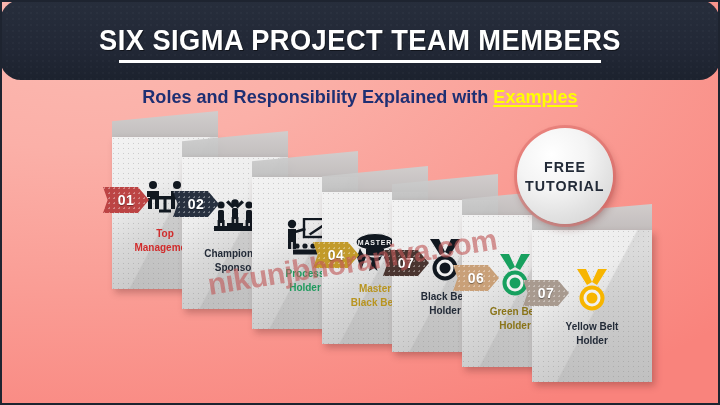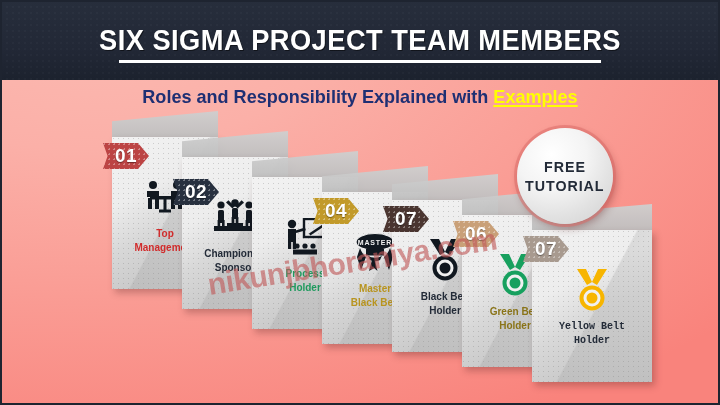--- a/index.html
+++ b/index.html
@@ -26,20 +26,21 @@
     z-index:60;
   }
 
   
   #header {
     position:absolute; left:0; top:0; width:720px; height:80px;
     background:
       radial-gradient(circle at 1px 1px, rgba(255,255,255,.05) 0.6px, transparent 0.8px) 0 0/6px 6px,
       linear-gradient(180deg,#272e3c 0%, #222836 60%, #1c222e 100%);
     z-index:20;
+    border-radius:21px;
   }
   #header-title {
     position:absolute; left:0; top:24px; width:720px;
     text-align:center;
     color:#ffffff;
     font-size:29px;
     font-weight:bold;
     letter-spacing:0.5px;
     font-family:"Liberation Sans Narrow","Liberation Sans",sans-serif;
     transform:scaleX(0.94);
@@ -97,25 +98,26 @@
     pointer-events:none;
   }
 
   .badge {
     position:absolute;
     left:-9px;
     width:46px; height:26px;
     clip-path:polygon(0 0, 76% 0, 100% 50%, 76% 100%, 0 100%, 10% 50%);
     display:flex; align-items:center; justify-content:center;
     color:#ffffff;
-    font-size:19px; font-weight:bold;
+    font-size:14px; font-weight:bold;
     font-family:"Liberation Sans Narrow","Liberation Sans",sans-serif;
     letter-spacing:.5px;
     z-index:6;
     text-shadow:0 1px 1px rgba(0,0,0,.4);
+    margin-top:44px;
   }
   .badge .dots {
     position:absolute; inset:0;
     background:radial-gradient(circle at 1.2px 1.2px, rgba(255,255,255,.35) 0.8px, transparent 1px) 0 0/5px 5px;
     pointer-events:none;
   }
   .badge .num { position:relative; z-index:2; }
 
   .icon-box {
     position:absolute; left:0; width:100%;
@@ -210,21 +212,21 @@
           </svg>
         </div>
         <div class="card-label" style="top: 116px; color: rgb(209, 44, 44);">
           <div>Top</div>
           <div>Management</div>
         </div>
       </div>
       <div class="card-wrap" style="left: 182px; top: 131px; width: 106px; height: 178px; z-index: 11;">
         <div class="flap" style="height: 30px;"></div>
         <div class="card" style="top: 26px; height: 152px;"></div>
-        <div class="badge" style="background: rgb(39, 48, 63); top: 48px;">
+        <div class="badge" style="background: rgb(39, 48, 63); top: 16px;">
           <span class="dots"></span>
           <span class="num">02</span>
         </div>
         <div class="icon-box" style="top: 62px; height: 48px;">
           <svg width="46" height="36" viewBox="0 0 46 36">
      <g fill="#111820">
        <circle cx="9" cy="6" r="3.6"></circle>
               <rect x="6" y="11" width="6" height="13" rx="1.6"></rect>
        <rect x="5.6" y="21" width="2.6" height="6"></rect>
               <rect x="10" y="21" width="2.6" height="6"></rect>
@@ -360,21 +362,21 @@
           <svg width="42" height="44" viewBox="0 0 42 44">
      <g fill="#f7b500">
        <path d="M6 1h9l6 13-5 3z"></path>
        <path d="M36 1h-9l-6 13 5 3z"></path>
        <circle cx="21" cy="30" r="12.5"></circle>
        <circle cx="21" cy="30" r="8.5" fill="#f0f0f0"></circle>
        <circle cx="21" cy="30" r="5.5" fill="#f7b500"></circle>
      </g>
           </svg>
         </div>
-        <div class="card-label" style="top: 116px; color: rgb(35, 43, 56); font-family: Liberation Mono, monospace;">
+        <div class="card-label" style="top: 116px; color: rgb(35, 43, 56);">
           <div>Yellow Belt</div>
           <div>Holder</div>
         </div>
       </div>
     </div>
 
   <div id="free-badge">
     <div>FREE</div>
     <div>TUTORIAL</div>
   </div>

